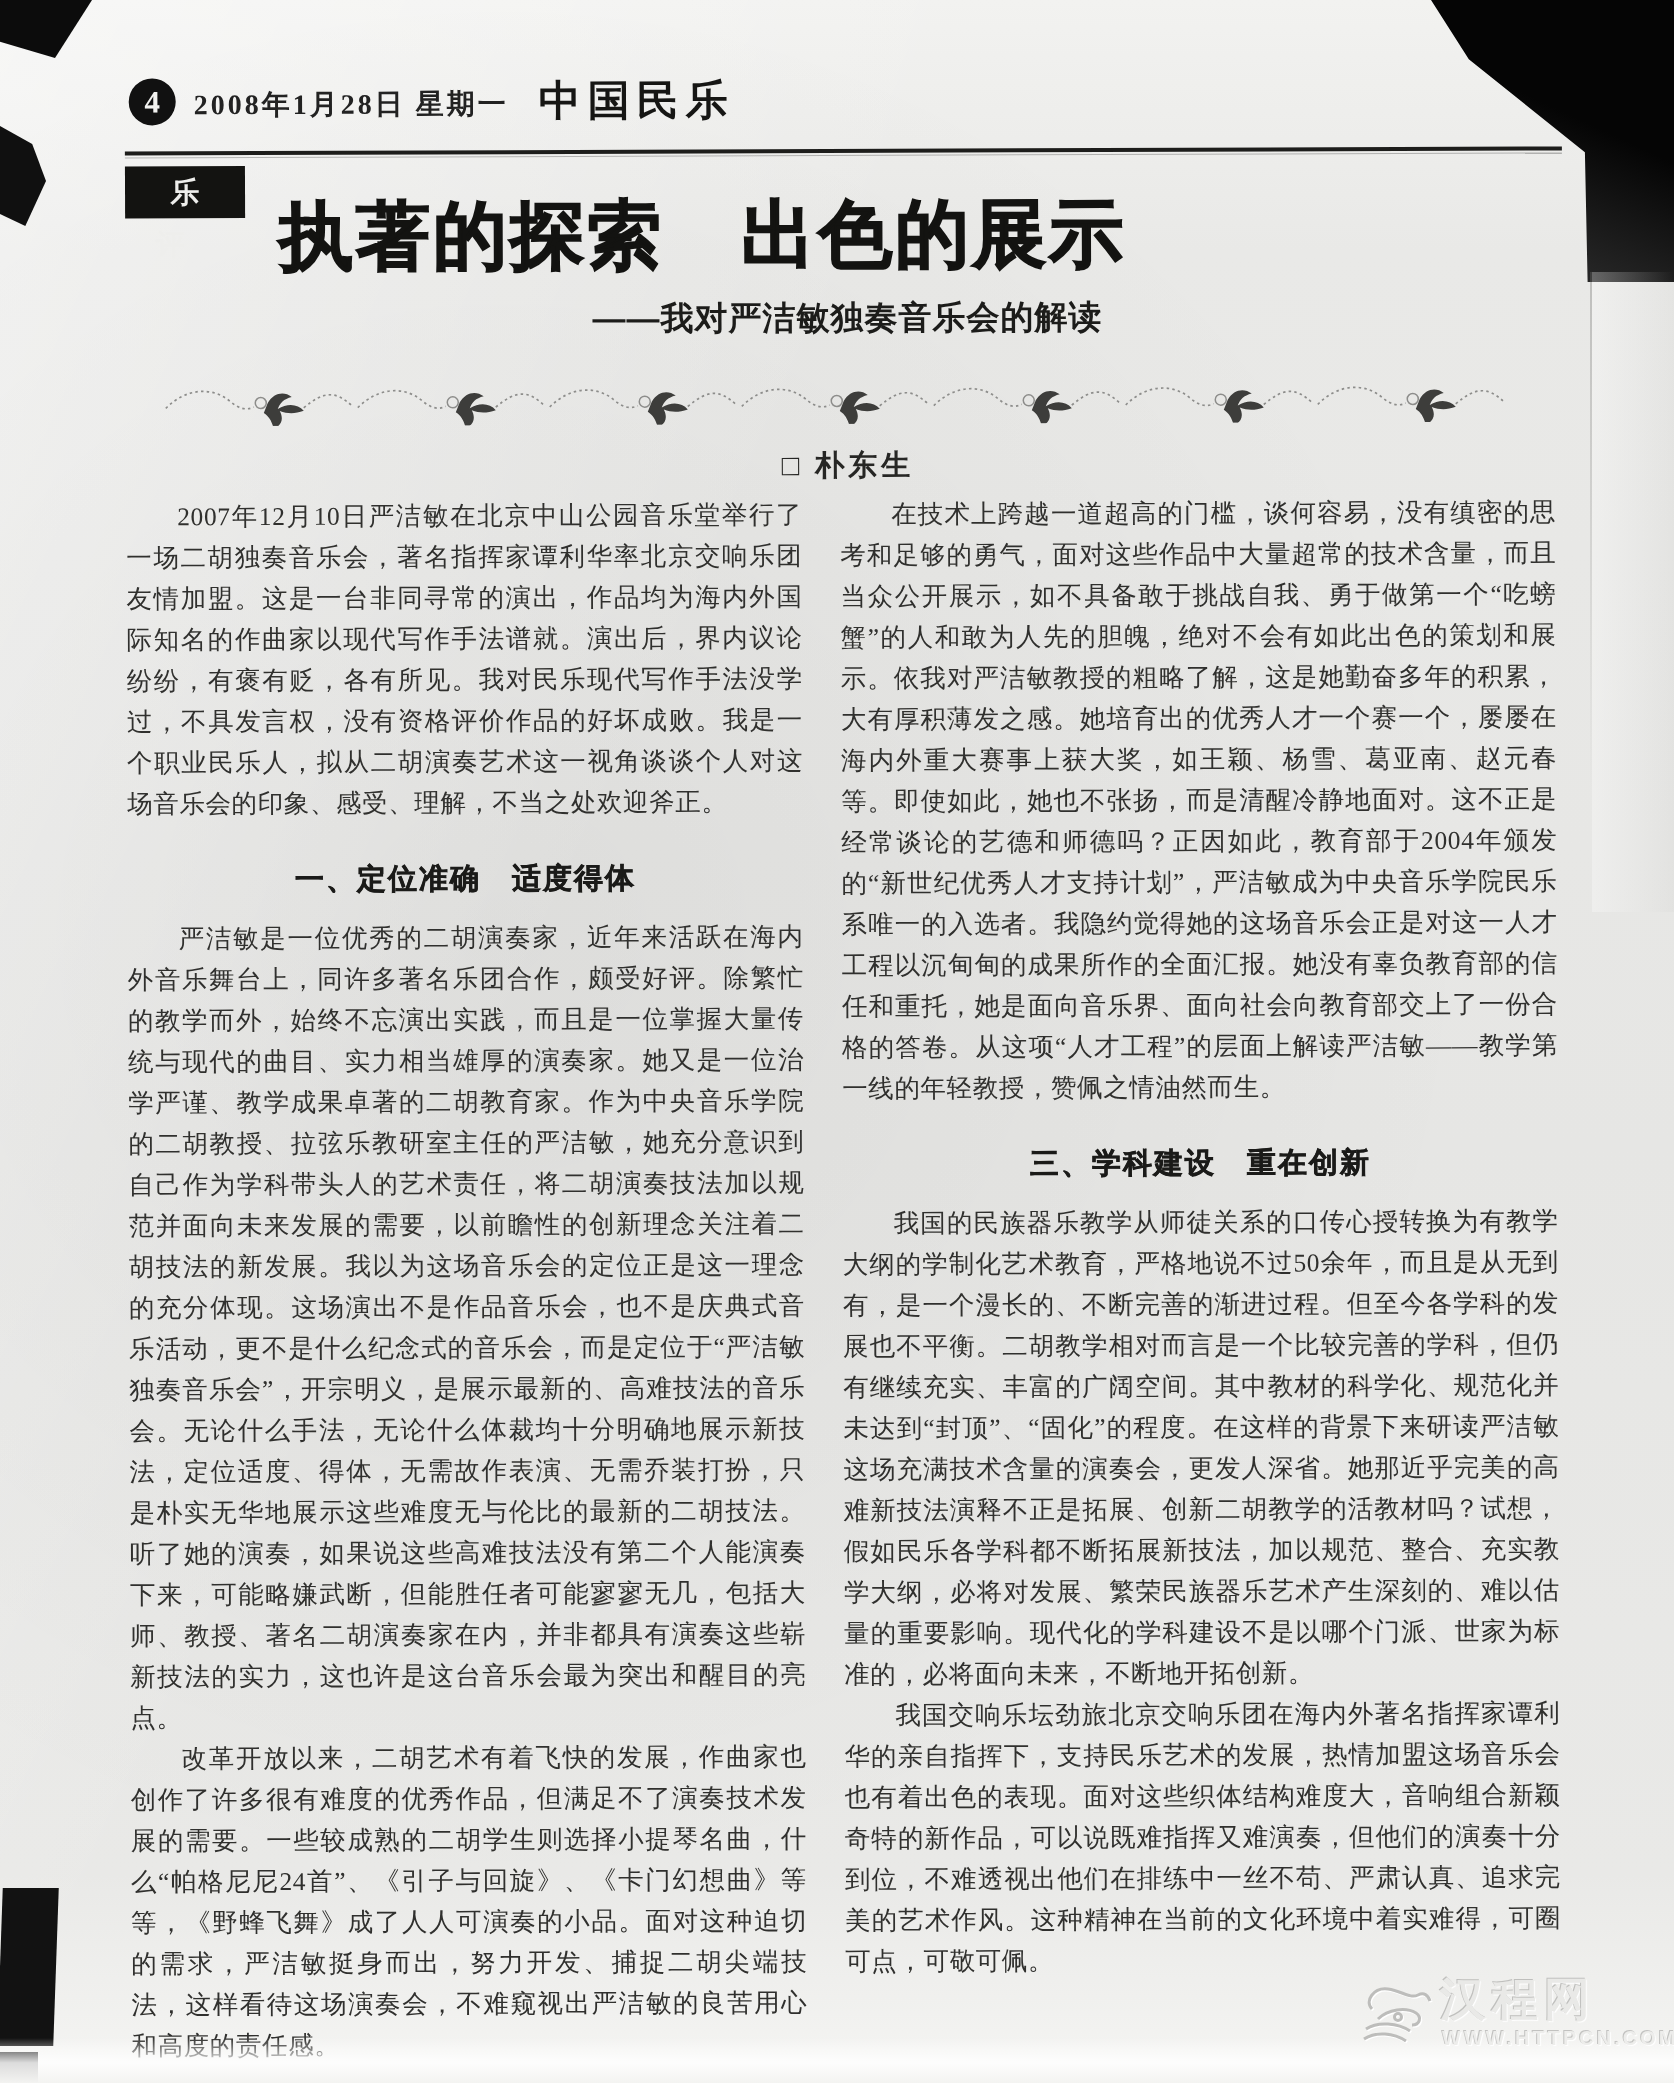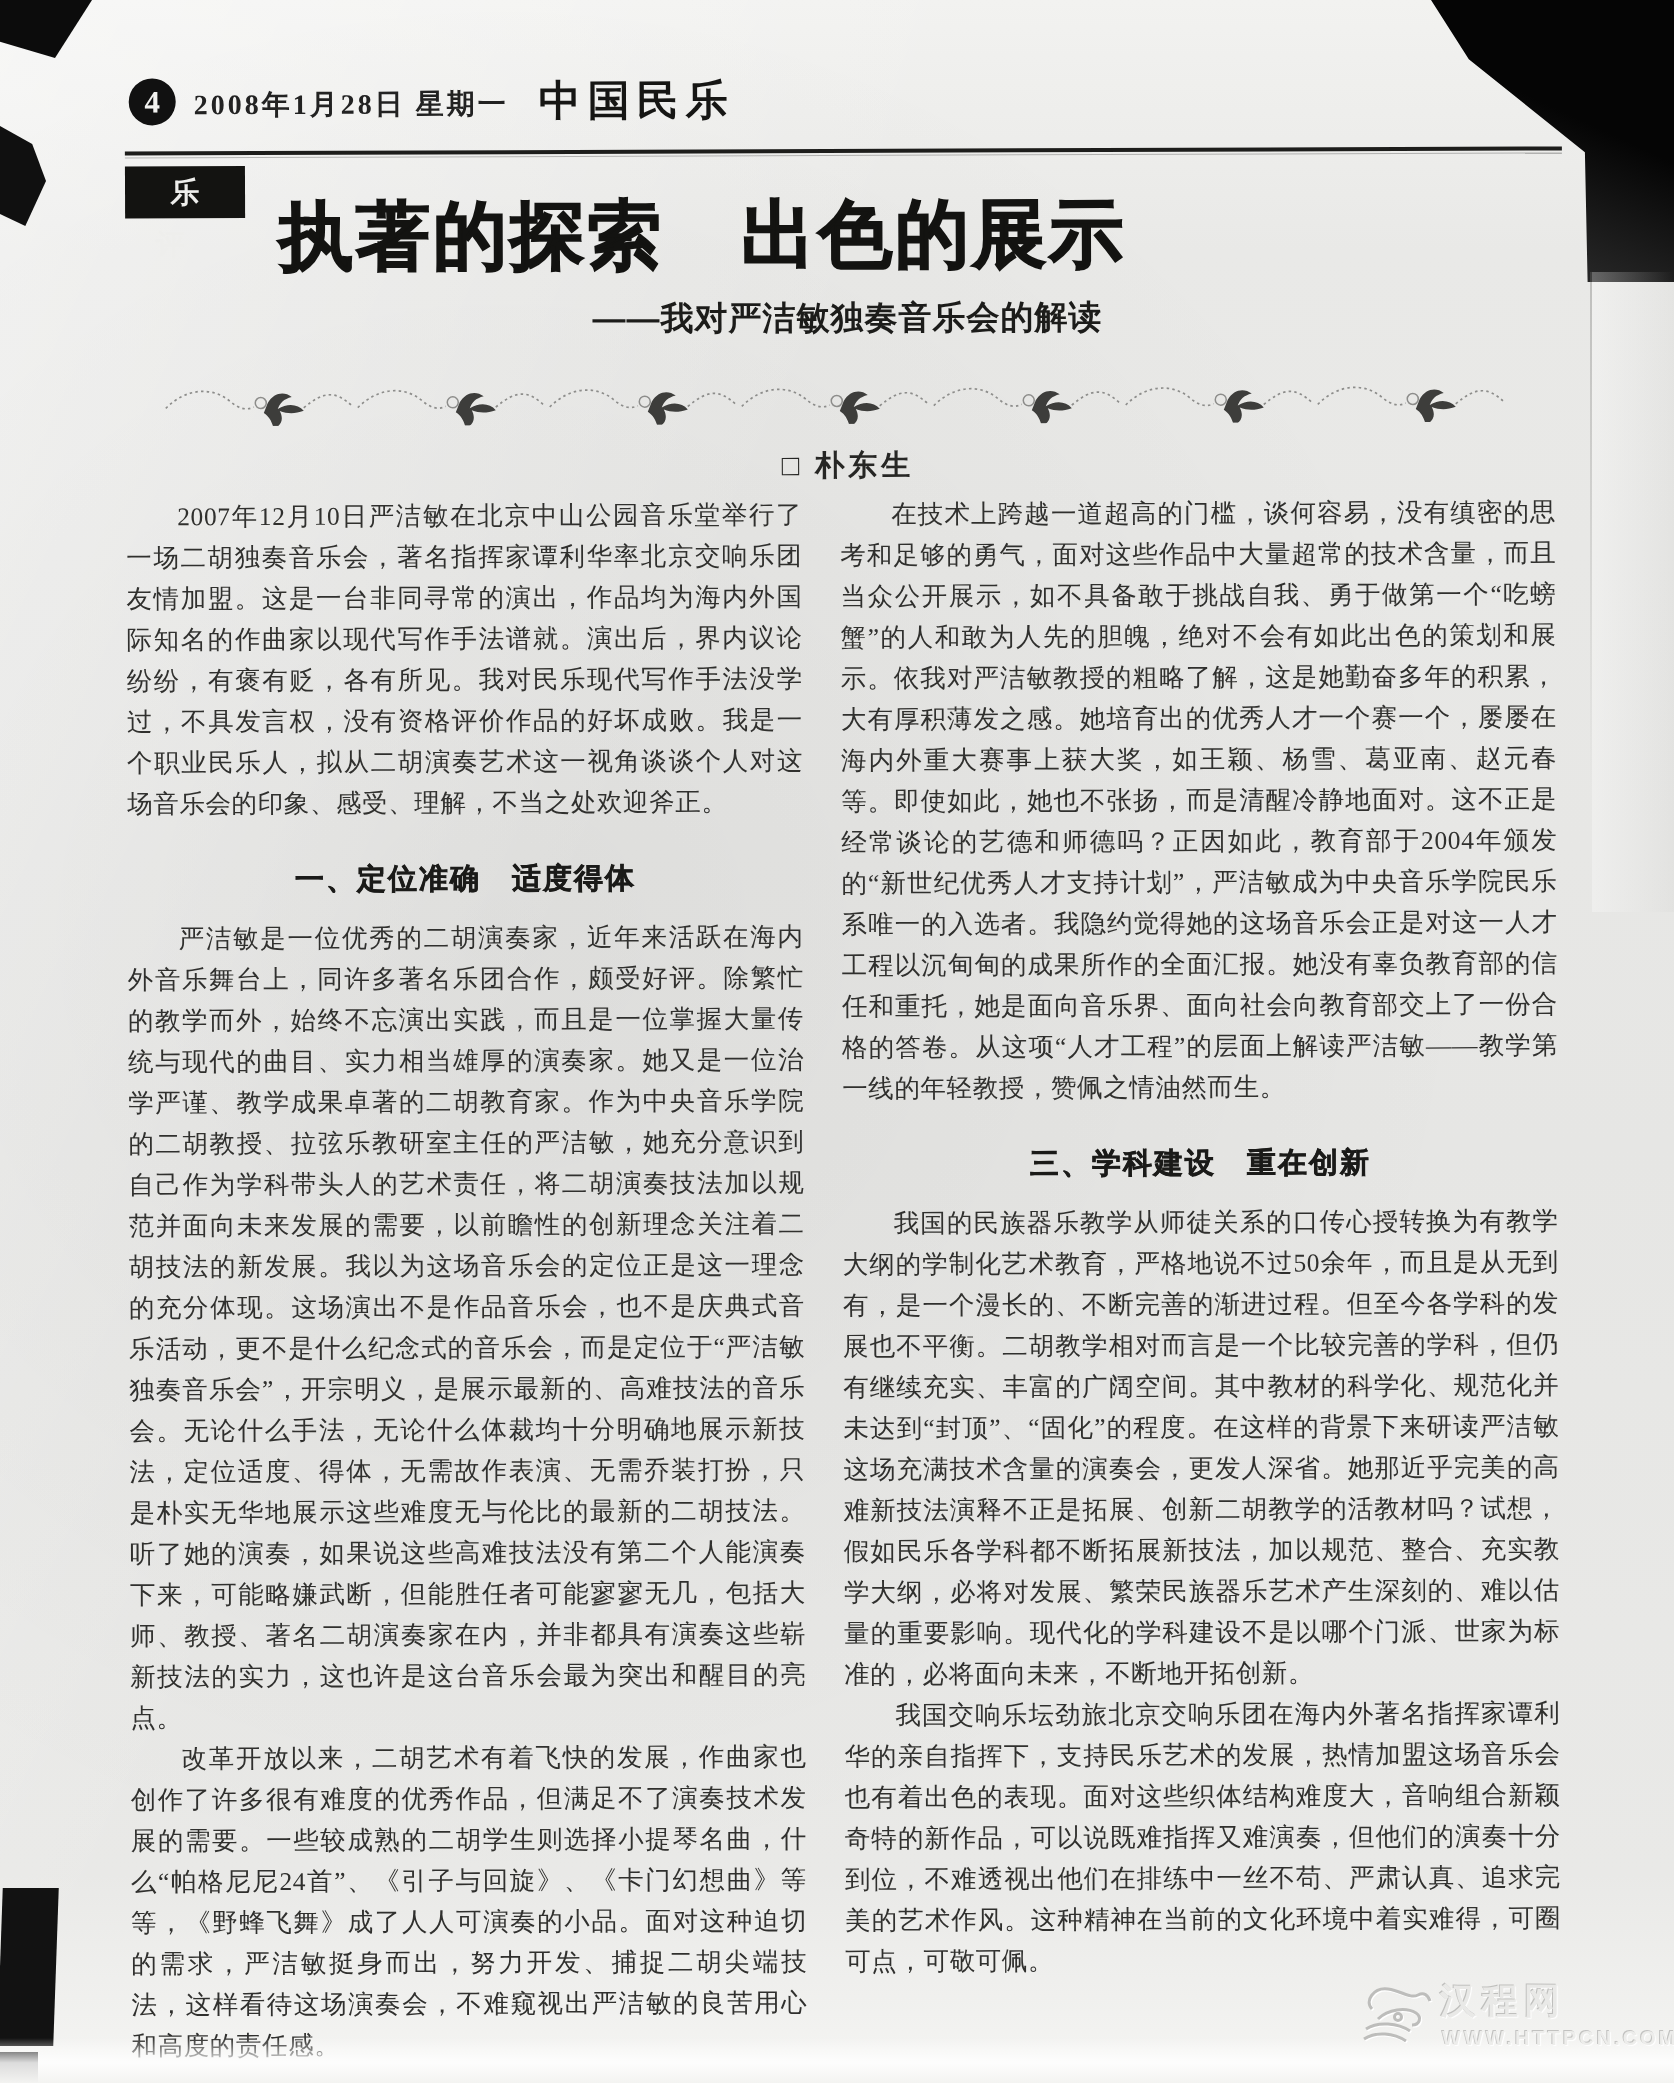--- a/index.html
+++ b/index.html
@@ -65,23 +65,23 @@
   .col-right{width:716px;}
   .para{margin:0;font-size:25.5px;line-height:41px;text-align:justify;text-indent:2em;
     letter-spacing:0.6px;color:#30302e;word-break:break-all;
     font-family:"Liberation Serif","DejaVu Serif",serif;}
   .sec-h{margin:36px 0 18px;font-size:29px;font-weight:bold;text-align:center;color:#1b1b19;
     letter-spacing:2px;font-family:"Liberation Sans","DejaVu Sans",sans-serif;-webkit-text-stroke:0.5px #1b1b19;}
 
   
   .watermark{position:absolute;right:16px;bottom:12px;width:300px;height:110px;}
   .wm-logo{position:absolute;left:0px;top:18px;}
-  .wm-name{position:absolute;left:82px;top:8px;font-size:36px;font-weight:bold;letter-spacing:6px;
+  .wm-name{position:absolute;left:82px;top:8px;font-size:46px;font-weight:bold;letter-spacing:6px;
     color:#e9e9e7;text-shadow:-1px -1px 0 #bfbfbd,1px 1px 1px #ffffff;
-    font-family:"Liberation Sans","DejaVu Sans",sans-serif;margin-top:8px;}
+    font-family:"Liberation Sans","DejaVu Sans",sans-serif;}
   .wm-url{position:absolute;left:84px;top:66px;font-size:20px;font-weight:bold;letter-spacing:3px;
     color:#ededeb;text-shadow:-1px -1px 0 #c2c2c0,1px 1px 1px #ffffff;
     font-family:"Liberation Sans","DejaVu Sans",sans-serif;}
 </style>
 </head>
 <body>
 
 <div class="paper">
   <div class="content">
 

